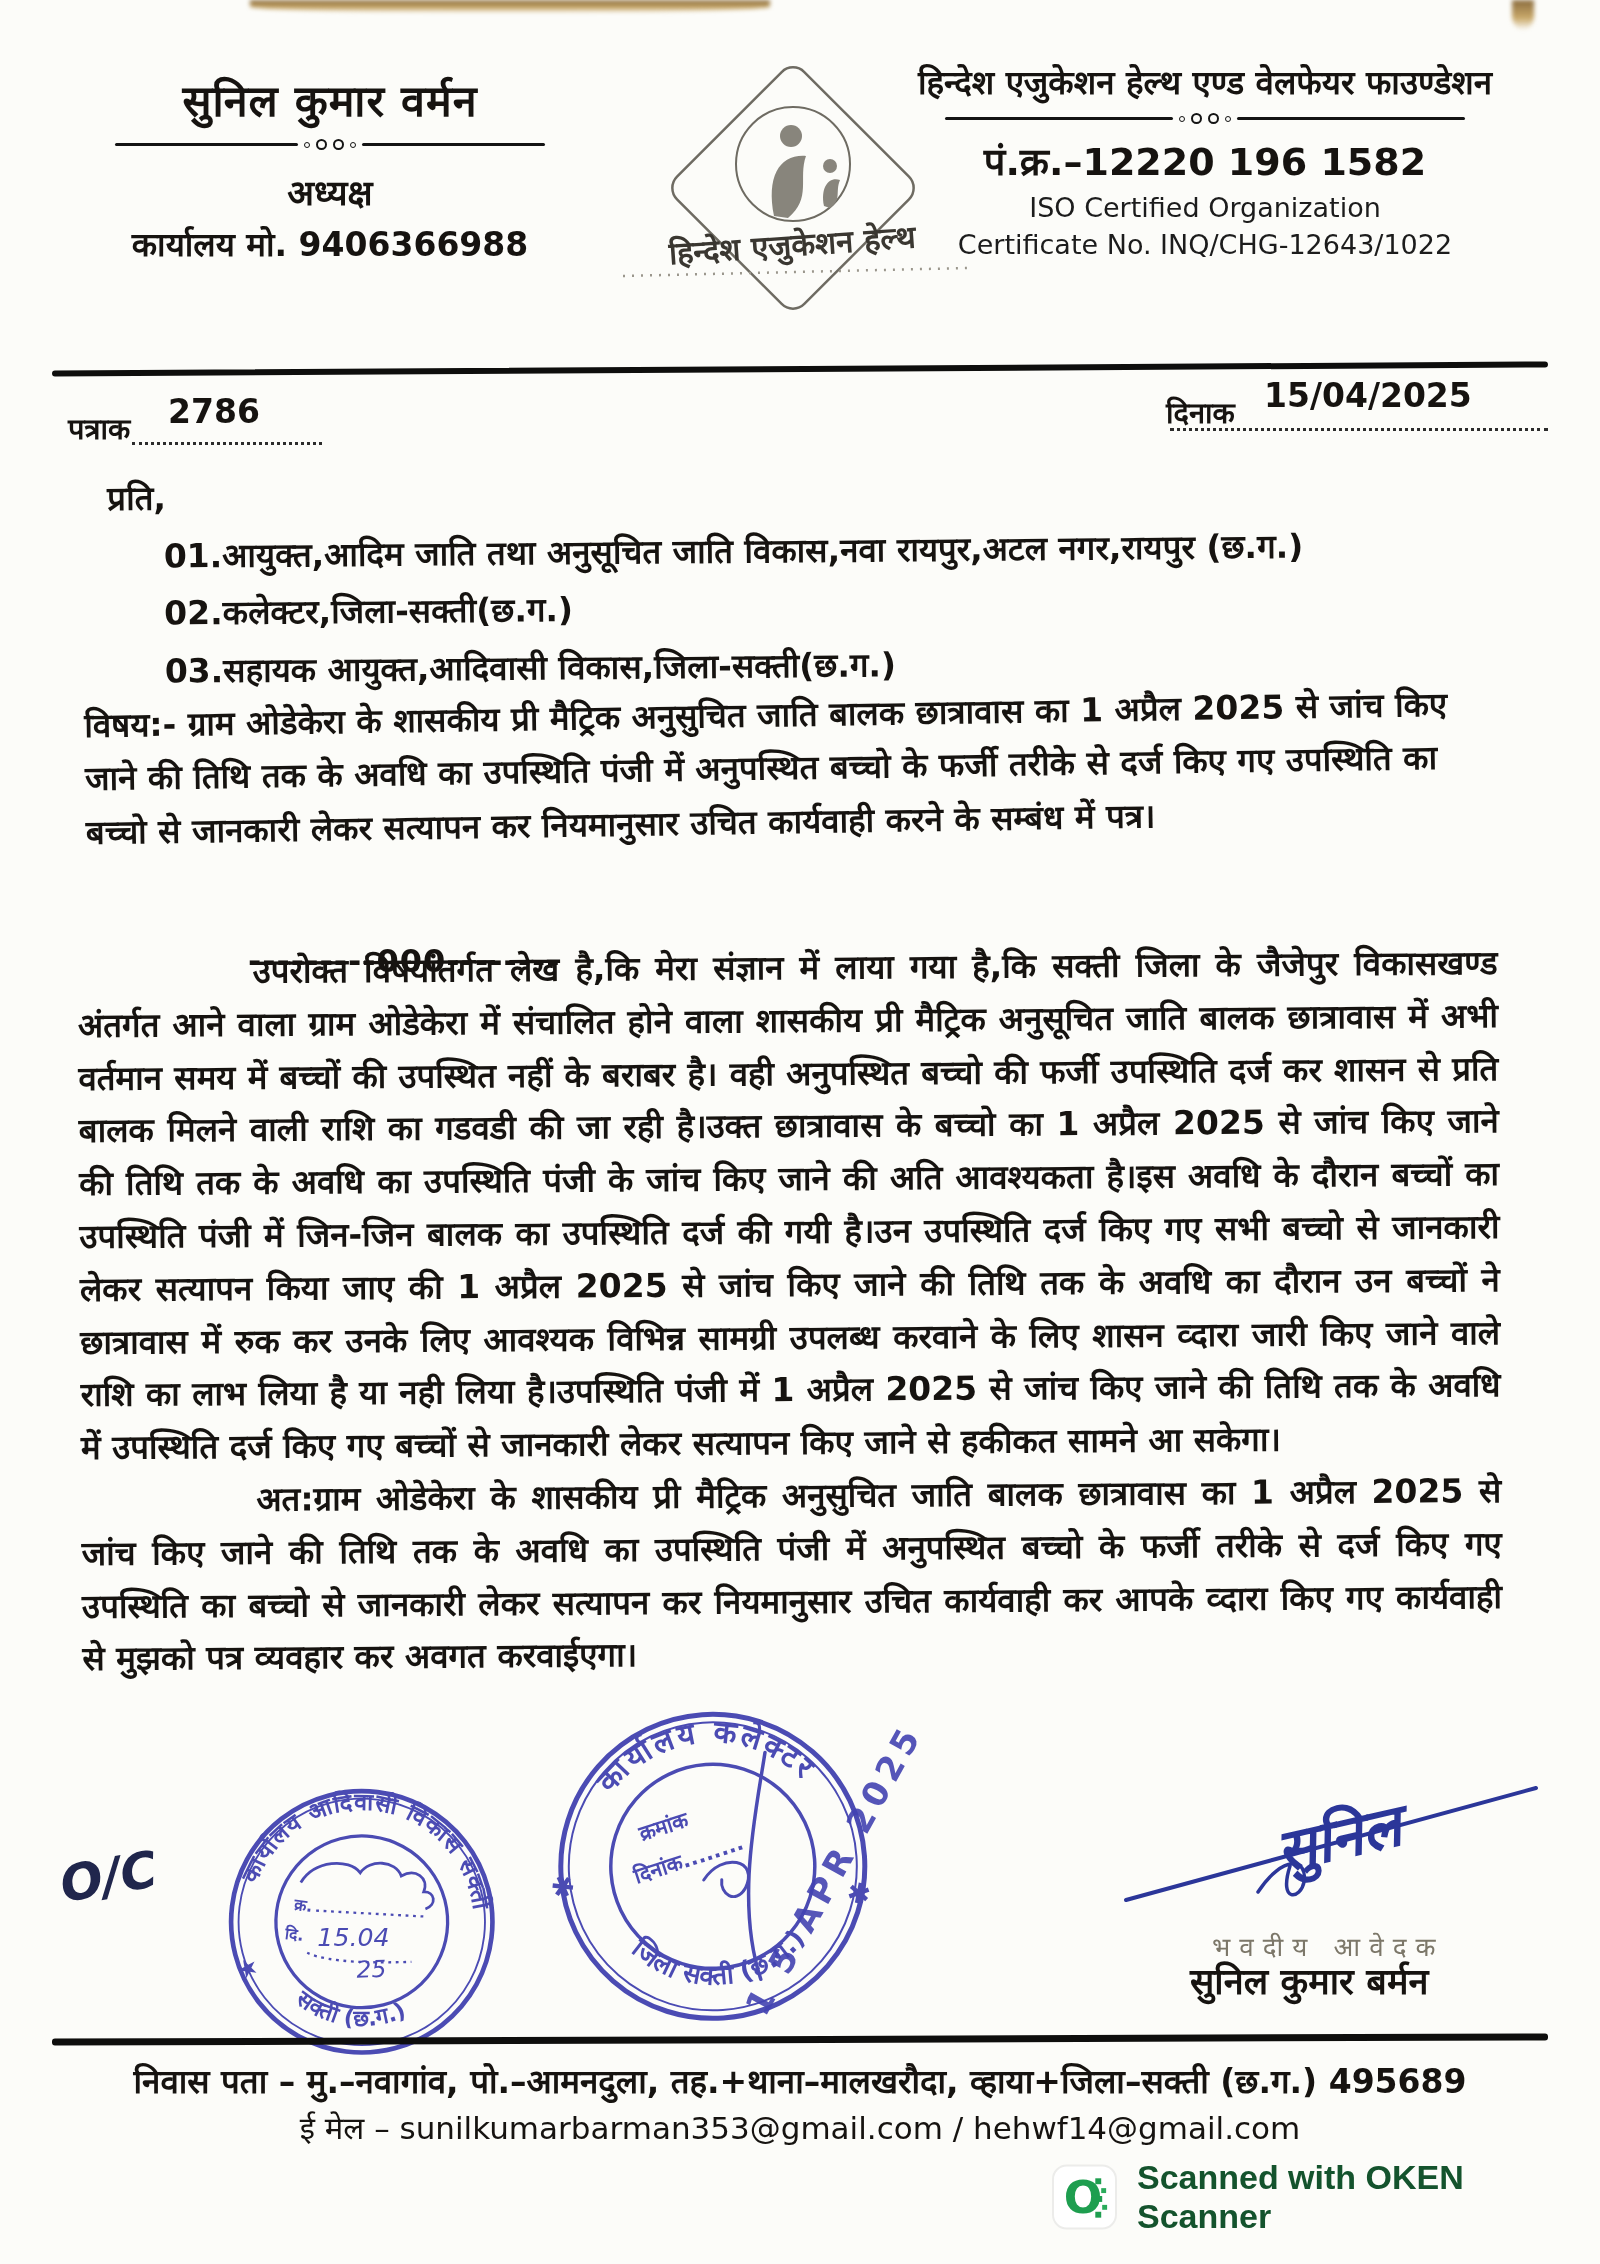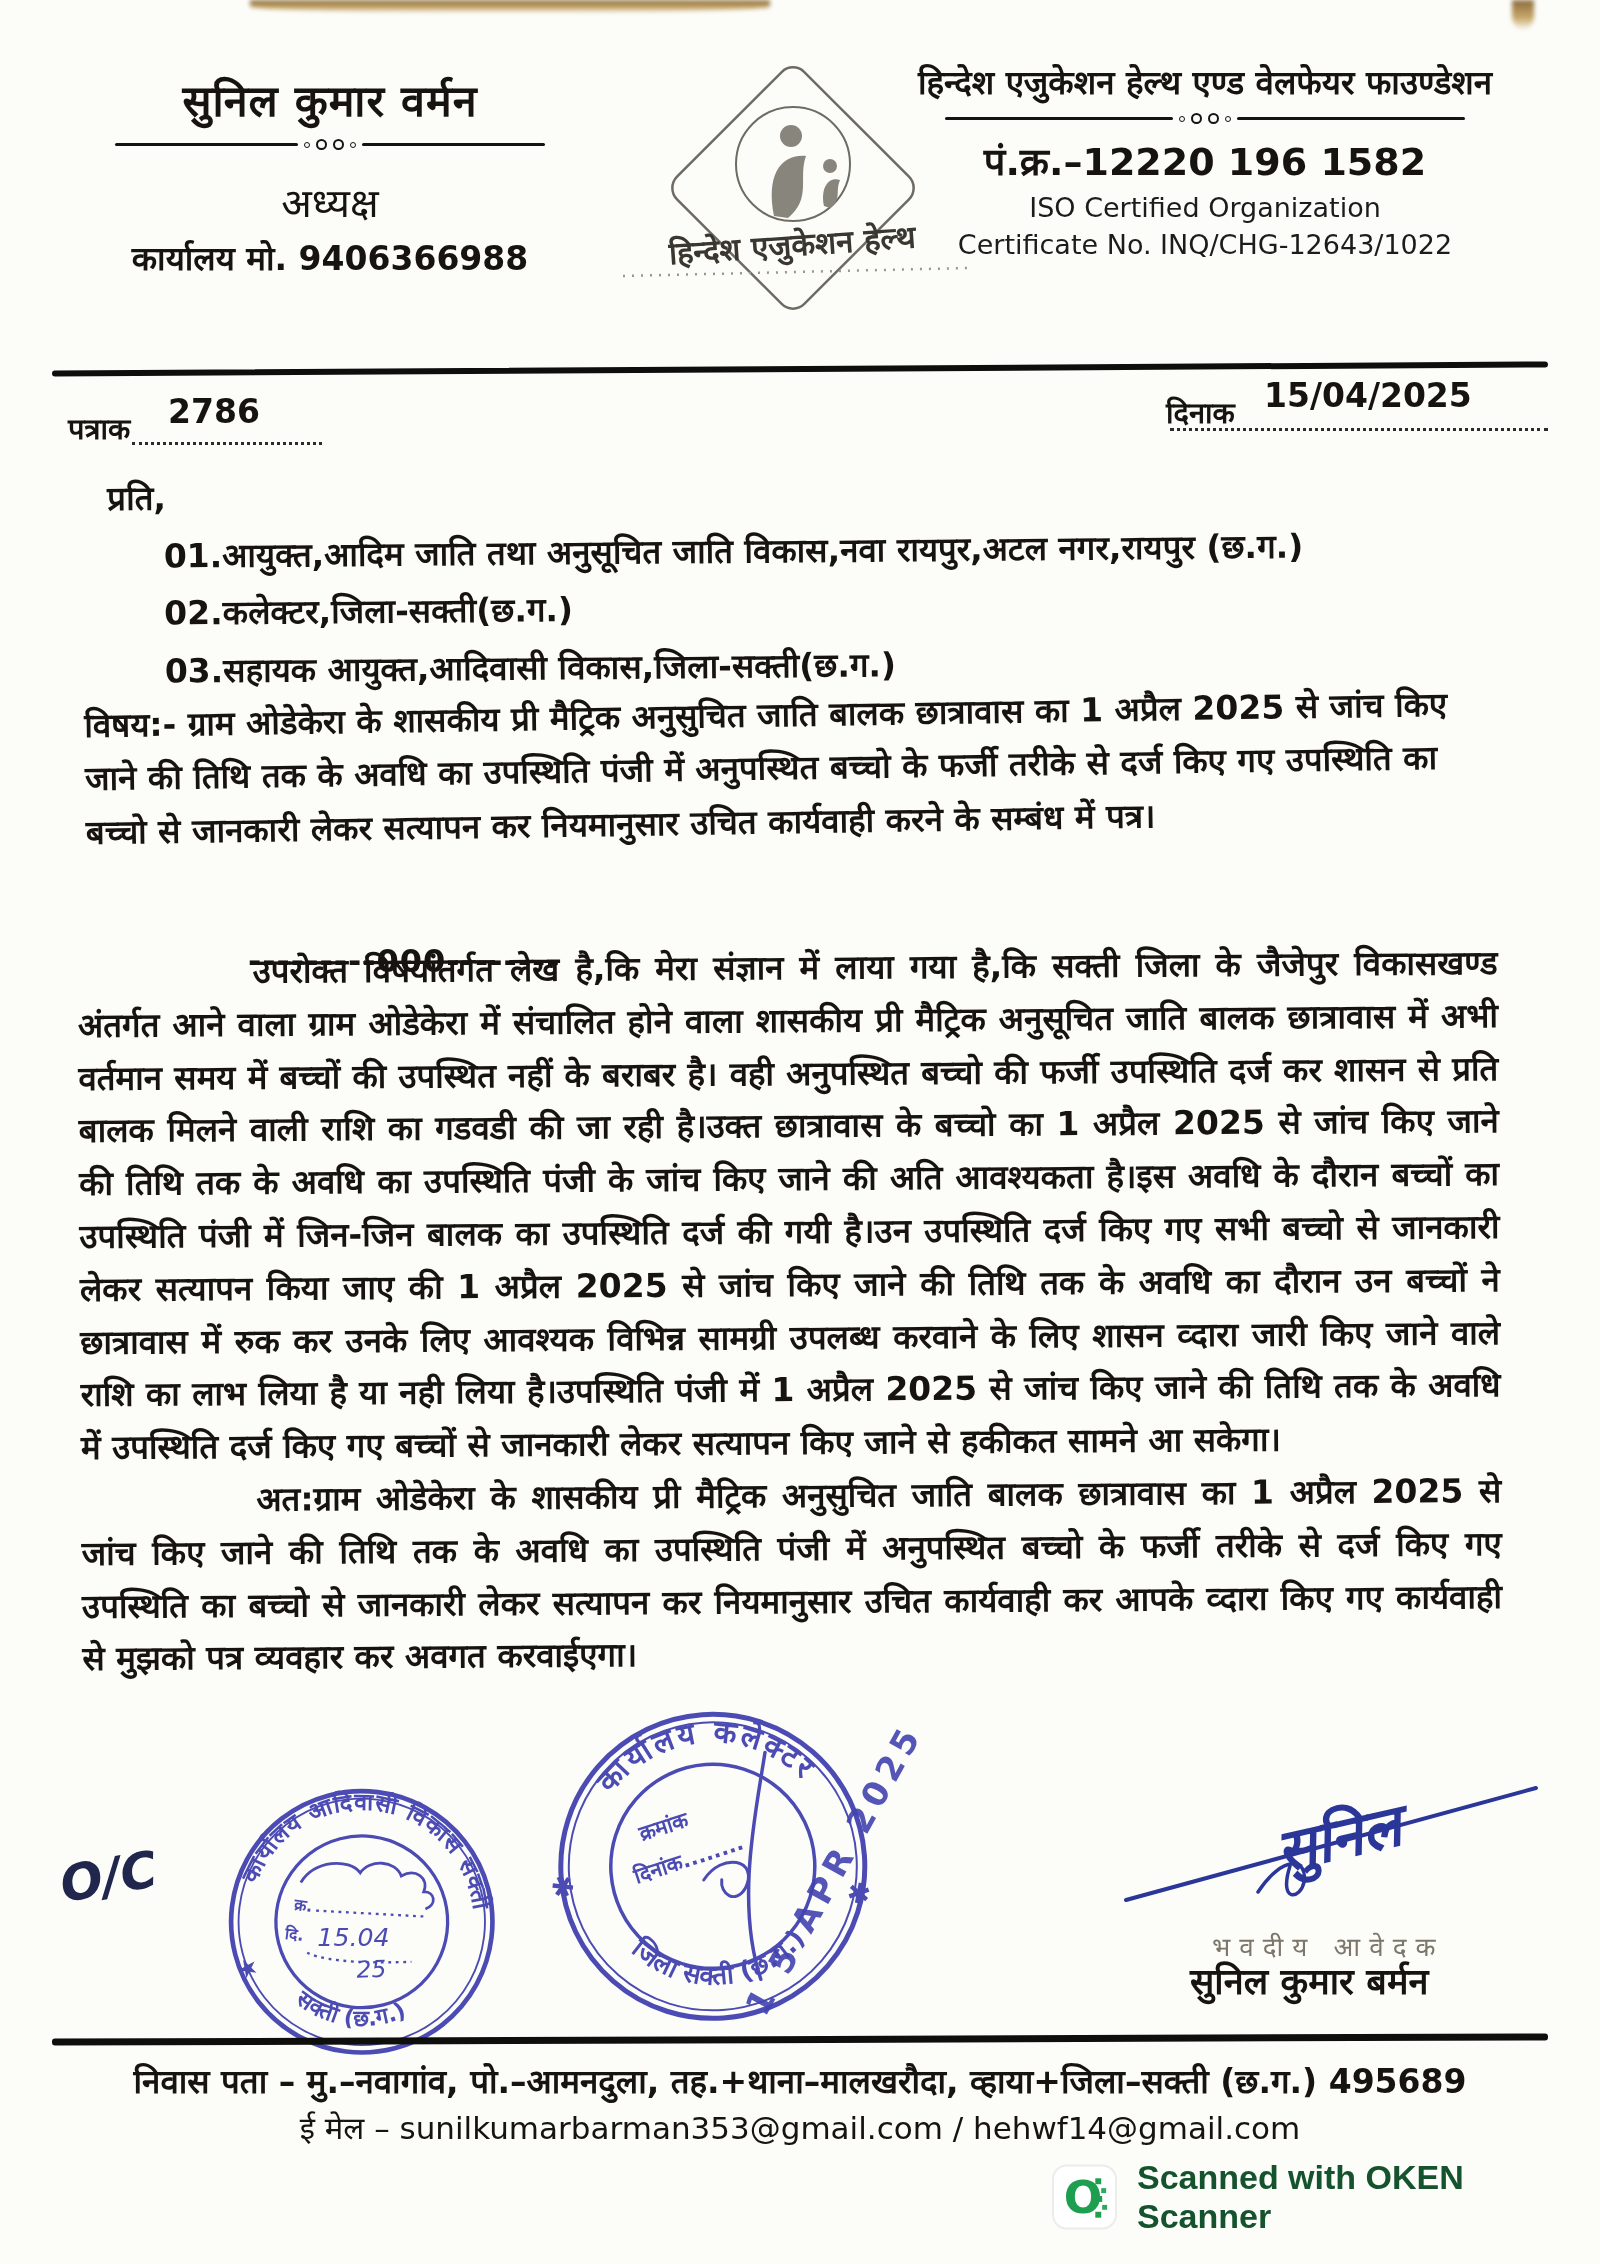--- a/index.html
+++ b/index.html
@@ -12,21 +12,21 @@
   .abs{position:absolute;}
   .ctr{text-align:center;}
   
   .tear{background:linear-gradient(180deg,#8a6c3e,#c9a96a 60%,rgba(201,169,106,0));filter:blur(2px);border-radius:0 0 50% 50%;}
   
   .h-name{font-size:43px;font-weight:bold;letter-spacing:1px;}
   .orn{display:flex;align-items:center;justify-content:center;gap:6px;margin-top:10px;}
   .orn .bar{height:3px;background:#141414;flex:1;border-radius:2px;}
   .orn .dot{width:7px;height:7px;border:2px solid #141414;border-radius:50%;}
   .orn .dot.small{width:4px;height:4px;border-width:1.5px;}
-  .h-title{font-size:40px;font-weight:normal;margin-top:24px;}
+  .h-title{font-size:35px;font-weight:bold;margin-top:18px;}
   .h-phone{font-size:33px;font-weight:600;margin-top:6px;}
   .h-org{font-size:33px;font-weight:bold;line-height:1.25;}
   .h-reg{font-size:38px;font-weight:bold;margin-top:10px;}
   .h-iso{font-size:27px;margin-top:6px;color:#1c1c1c;}
   .rule{background:#0e0e0d;border-radius:3px;}
   .dots{border-bottom:3px dotted #2c2c2c;}
   .lbl{font-size:29px;font-weight:600;}
   .val{font-size:33px;font-weight:bold;}
   .recip{font-size:33px;font-weight:600;line-height:1.5;transform:rotate(-0.5deg);}
   .recip .item{margin-left:56px;margin-top:8px;}

